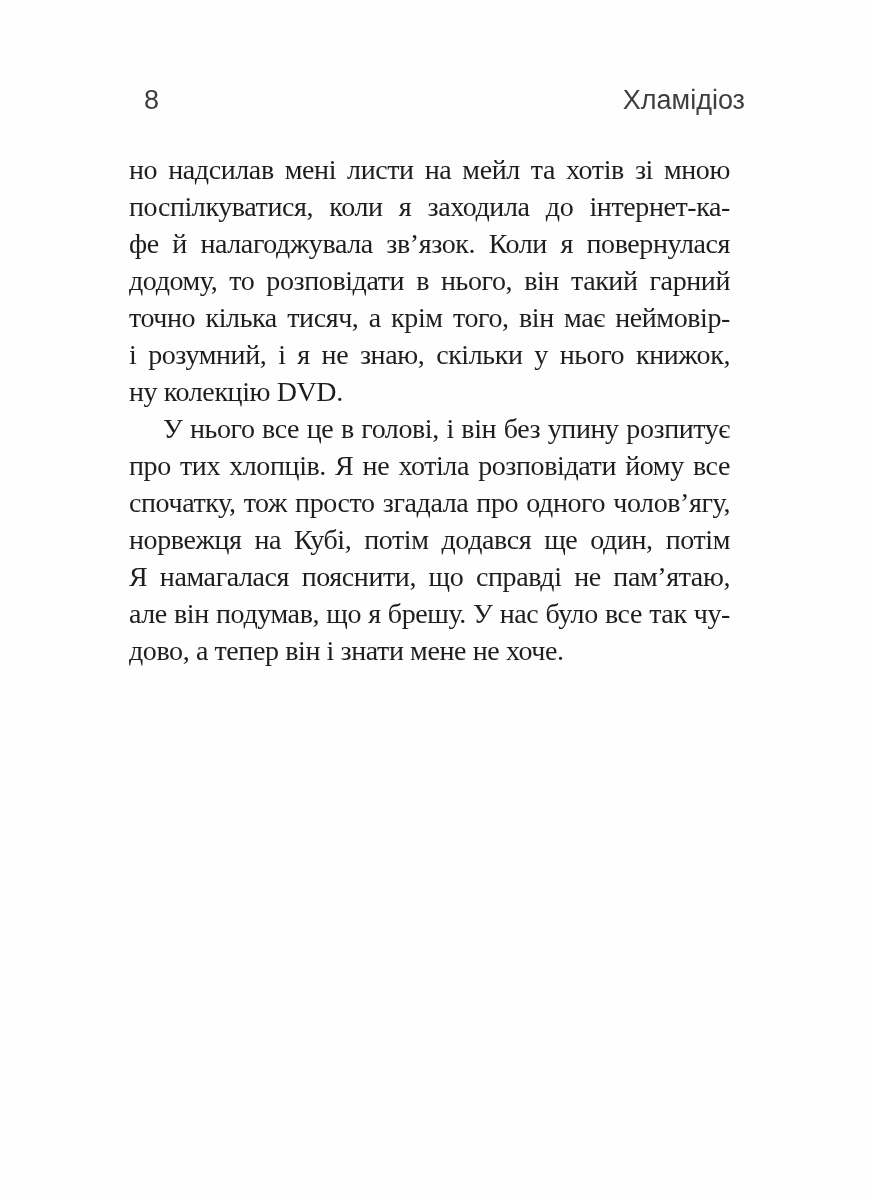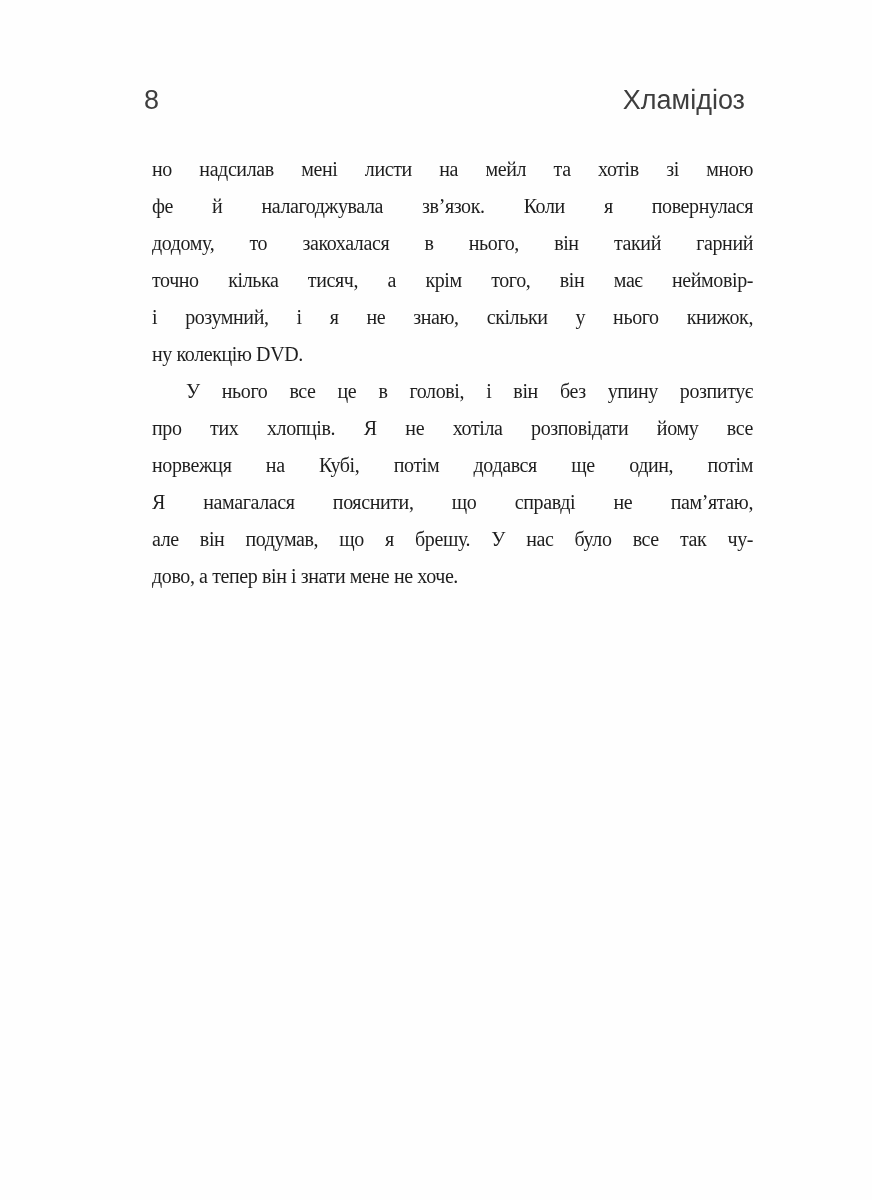--- a/index.html
+++ b/index.html
@@ -35,24 +35,24 @@
   }
   .running-title {
     font-family: "Liberation Sans", sans-serif;
     font-size: 27px;
     line-height: 32px;
     color: #3e3e3e;
   }
   
   .text-block {
     position: absolute;
-    left: 152px;
+    left: 129px;
     top: 151px;
     width: 601px;
-    font-size: 20px;
+    font-size: 28px;
     line-height: 37px;
     letter-spacing: -0.4px;
     color: #1e1e1e;
   }
   .para { margin: 0; }
   .line {
     text-align: justify;
     text-align-last: justify;
     height: 37px;
     overflow: hidden;
@@ -74,30 +74,32 @@
 
   <header class="running-head">
     <span class="pagenum">8</span>
     <span class="running-title">Хламідіоз</span>
   </header>
 
   <main class="text-block">
 
     <div class="para">
       <div class="line">но надсилав мені листи на мейл та хотів зі мною</div>
+      <div class="line">поспілкуватися, коли я заходила до інтернет-ка-</div>
       <div class="line">фе й налагоджувала зв’язок. Коли я повернулася</div>
-      <div class="line">додому, то закохалася в нього, він такий гарний</div>
+      <div class="line">додому, то розповідати в нього, він такий гарний</div>
       <div class="line">точно кілька тисяч, а крім того, він має неймовір-</div>
       <div class="line">і розумний, і я не знаю, скільки у нього книжок,</div>
       <div class="line last">ну колекцію DVD.</div>
     </div>
 
     <div class="para">
       <div class="line indent">У нього все це в голові, і він без упину розпитує</div>
       <div class="line">про тих хлопців. Я не хотіла розповідати йому все</div>
+      <div class="line">спочатку, тож просто згадала про одного чолов’ягу,</div>
       <div class="line">норвежця на Кубі, потім додався ще один, потім</div>
       <div class="line">Я намагалася пояснити, що справді не пам’ятаю,</div>
       <div class="line">але він подумав, що я брешу. У нас було все так чу-</div>
       <div class="line last">дово, а тепер він і знати мене не хоче.</div>
     </div>
 
   </main>
 
 </div>
 

